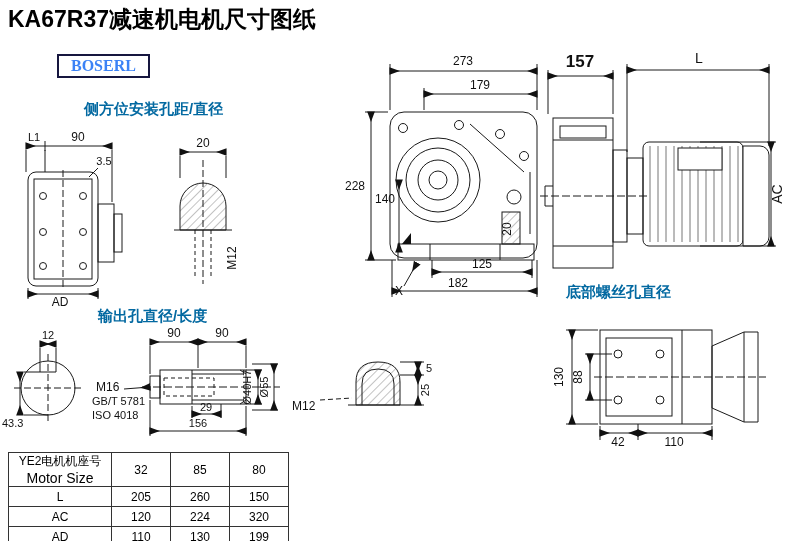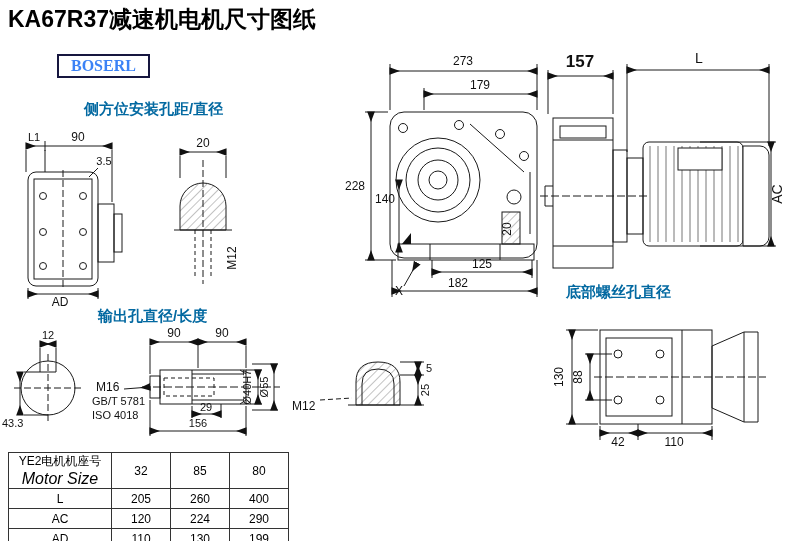--- a/index.html
+++ b/index.html
@@ -11,21 +11,21 @@
   .red-label{position:absolute;color:#0369a1;font-weight:bold;font-size:15px;white-space:nowrap;}
   .drawing{position:absolute;left:0;top:0;}
   svg{font-family:"Liberation Sans",sans-serif;}
   svg text{stroke:none;fill:#111;}
   .dim{font-size:12px;}
   .dim-sm{font-size:11px;}
   .dim-big{font-size:17px;font-weight:bold;}
   .dtable{position:absolute;left:8px;top:452px;border-collapse:collapse;font-size:12px;color:#000;background:#fff;}
   .dtable td{border:1px solid #333;text-align:center;padding:0 0;height:19px;min-width:58px;}
   .dtable td.lab{min-width:102px;}
-  .dtable .sub{font-size:16px;font-style:italic;}
+  .dtable .sub{font-size:14px;}
 </style>
 </head>
 <body>
 
 <div class="canvas">
 
   <div class="title">KA67R37减速机电机尺寸图纸</div>
   <div class="logo">BOSERL</div>
 
   <div class="red-label" style="left:84px;top:100px;">侧方位安装孔距/直径</div>
@@ -279,27 +279,27 @@
           <div class="sub">Motor Size</div>
         </td>
         <td>32</td>
         <td>85</td>
         <td>80</td>
       </tr>
       <tr>
         <td class="lab">L</td>
         <td>205</td>
         <td>260</td>
-        <td>400</td>
+        <td>150</td>
       </tr>
       <tr>
         <td class="lab">AC</td>
         <td>120</td>
         <td>224</td>
-        <td>290</td>
+        <td>320</td>
       </tr>
       <tr>
         <td class="lab">AD</td>
         <td>110</td>
         <td>130</td>
         <td>199</td>
       </tr>
     </tbody>
   </table>
 

